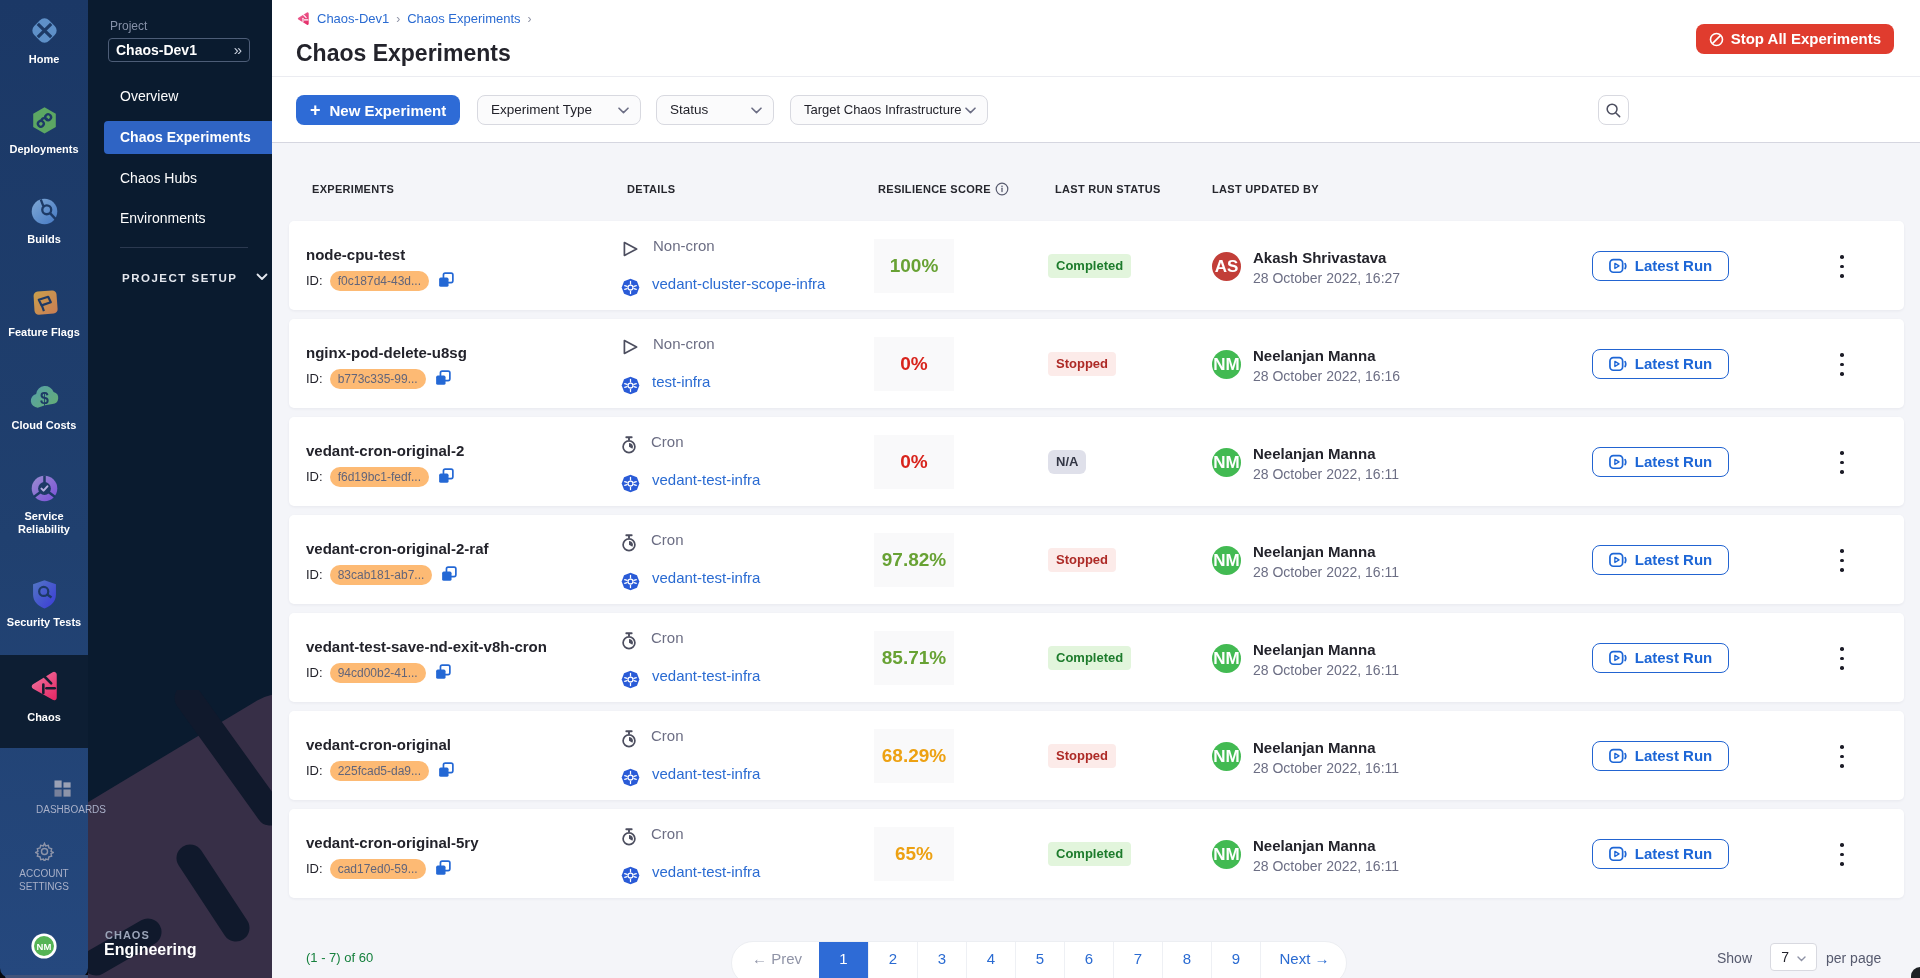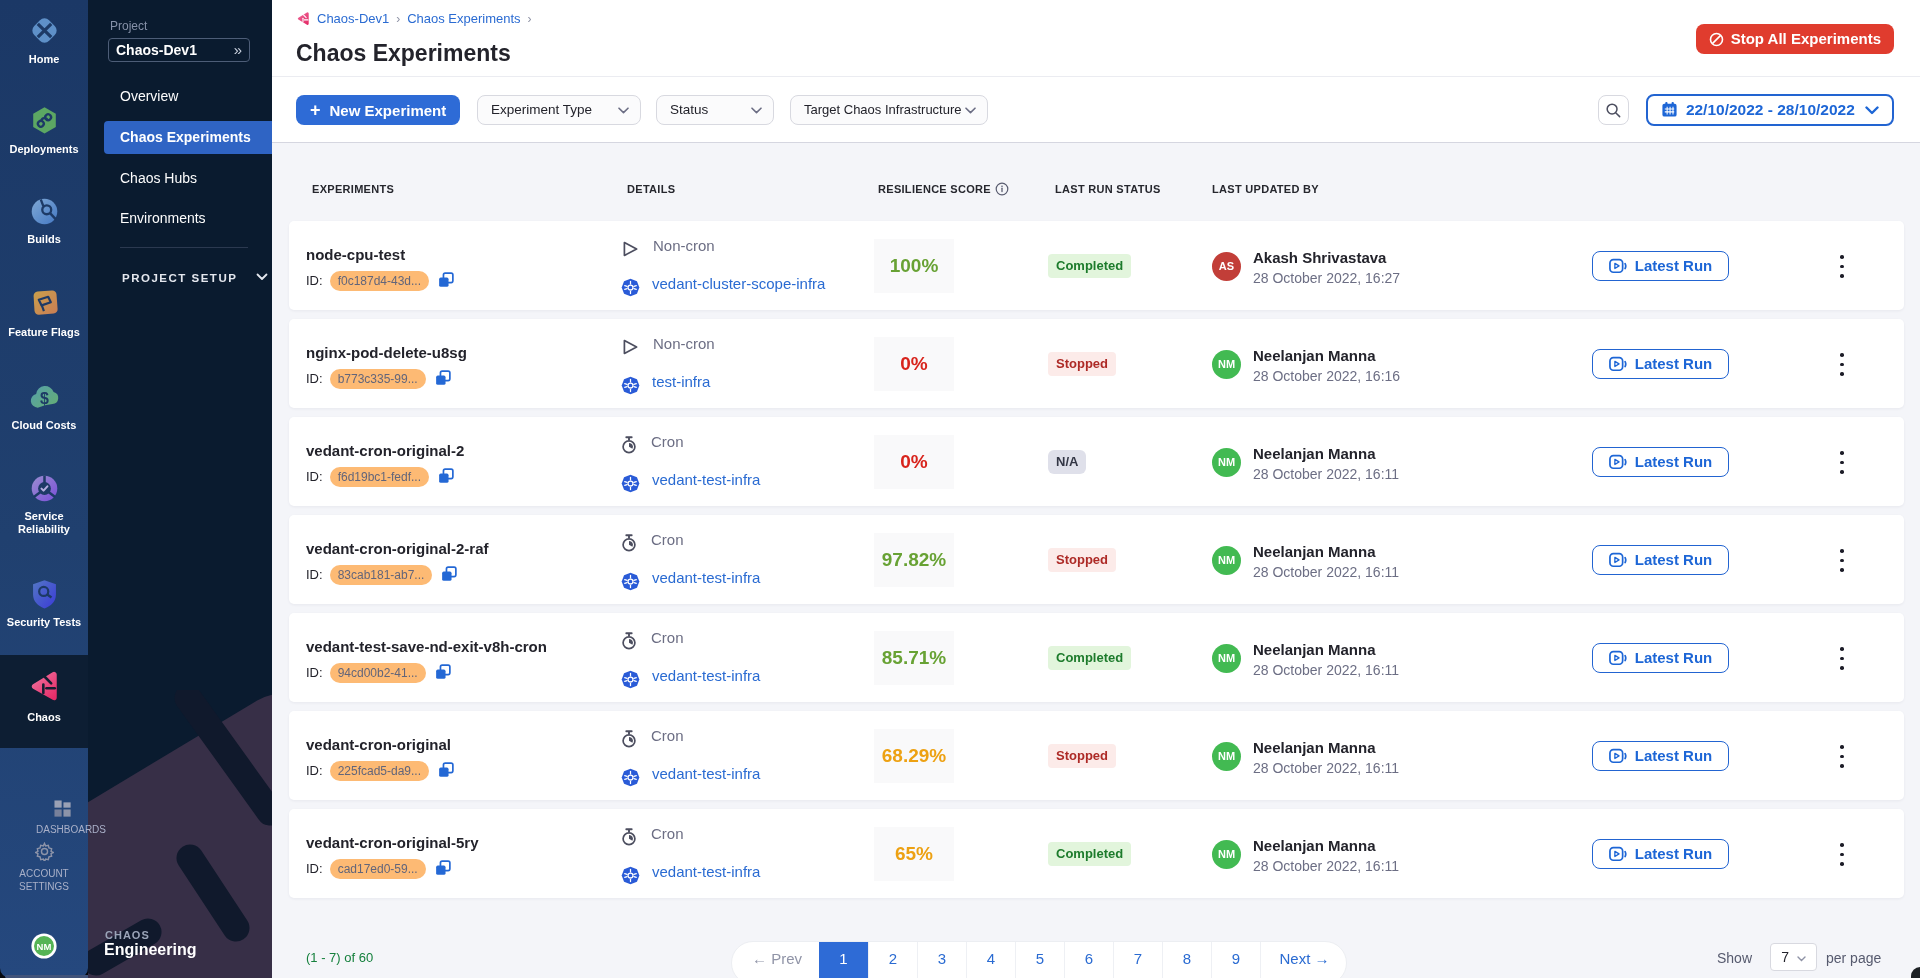--- a/index.html
+++ b/index.html
@@ -52,21 +52,21 @@
 .cid .pill { display:inline-block; background:#fdba74; border-radius:10px; height:20px; line-height:20px; padding:0 8px; color:#62657a; margin-left:7px; font-size:12px; }
 .dline { position:absolute; left:332px; height:20px; font-size:15px; color:#6c6e84; }
 .dline svg { vertical-align:-4px; margin-right:14px; }
 .dlink { color:#2a6bd2; }
 .score { position:absolute; left:585px; top:18px; width:80px; height:54px; background:#f9f9fa; text-align:center; font-size:19px; font-weight:bold; line-height:54px; }
 .sgreen { color:#68a234; } .sred { color:#d8241c; } .samber { color:#eda112; }
 .spill { position:absolute; left:759px; top:33px; height:24px; border-radius:4px; font-size:13px; font-weight:bold; line-height:24px; padding:0 8px; }
 .pgreen { background:#e2f5dc; color:#1d7b2c; }
 .pred { background:#fcebe9; color:#ad2a26; }
 .pgray { background:#dfe0ea; color:#333645; border-radius:6px; }
-.avatar { position:absolute; left:923px; top:31px; width:29px; height:29px; border-radius:50%; color:#fff; font-size:11px; font-weight:bold; text-align:center; line-height:29px; }
+.avatar { position:absolute; left:923px; top:31px; width:29px; height:29px; border-radius:50%; color:#fff; font-size:17px; font-weight:bold; text-align:center; line-height:29px; }
 .ared { background:#c23e38; } .agreen { background:#42ba52; }
 .uname { position:absolute; left:964px; top:28px; font-size:15px; font-weight:bold; color:#23232b; }
 .udate { position:absolute; left:964px; top:49px; font-size:14px; color:#6c6e84; }
 .runbtn { position:absolute; left:1303px; top:30px; width:137px; height:30px; border:1.5px solid #2264d1; border-radius:8px; color:#1d66d6; font-size:15px; font-weight:bold; line-height:27px; text-align:center; }
 .dots { position:absolute; left:1551px; top:34px; width:4px; }
 .dots i { display:block; width:3.5px; height:3.5px; border-radius:50%; background:#1c1c28; margin-bottom:6px; }
 
 
 #count { position:absolute; left:34px; top:807px; font-size:13px; color:#15803d; }
 #pager { position:absolute; left:459px; top:798px; width:616px; height:44px; background:#fff; border:1px solid #eceef2; border-radius:22px; overflow:hidden; }
@@ -190,21 +190,21 @@
         </defs>
         <path d="M12.5 22.2 L33 9.6 a2.8 2.8 0 0 1 2.9 0 a2.6 2.6 0 0 1 1.4 2.3 V36 a2.7 2.7 0 0 1-4.2 2.4 L12.6 26.9 a2.7 2.7 0 0 1-0.1-4.7z" fill="url(#gx)"></path>
         <g stroke="#131d31" stroke-width="2.7" stroke-linecap="round">
           <path d="M25 14.6 L31.5 21.3"></path>
           <path d="M23.3 22.5 L23.3 31.3"></path>
           <path d="M26.6 26.4 L35.2 26.4"></path>
         </g>
       </svg>
     <div class="lbl">Chaos</div>
   </div>
-  <div class="ritem dim" style="top:800px;padding-left:36px;">
+  <div class="ritem dim" style="top:780px;padding-left:36px;">
     <svg class="ricon" width="17" height="17" viewBox="0 0 18 18">
         <rect x="0.5" y="0.5" width="7.6" height="7.6" fill="#9aa1b5"></rect>
         <rect x="10" y="2.5" width="7.6" height="5.6" fill="#9aa1b5"></rect>
         <rect x="0.5" y="10" width="7.6" height="7.6" fill="#78819b"></rect>
         <rect x="10" y="10" width="7.6" height="7.6" fill="#8d94a9"></rect>
       </svg>
     <div class="lbl">DASHBOARDS</div>
   </div>
   <div class="ritem dim" style="top:842px;">
     <svg class="ricon" width="19" height="19" viewBox="0 0 20 20">
@@ -273,28 +273,20 @@
     <div class="drop" style="left:384px;width:118px;">Status<span class="dchev"><svg width="11" height="7" viewBox="0 0 11 7">
             <path d="M1 1.2 L5.5 5.6 L10 1.2" fill="none" stroke="#6c6e84" stroke-width="1.6" stroke-linecap="round" stroke-linejoin="round"></path>
           </svg></span></div>
     <div class="drop" style="left:518px;width:198px;font-size:13px;">Target Chaos Infrastructure<span class="dchev"><svg width="11" height="7" viewBox="0 0 11 7">
             <path d="M1 1.2 L5.5 5.6 L10 1.2" fill="none" stroke="#6c6e84" stroke-width="1.6" stroke-linecap="round" stroke-linejoin="round"></path>
           </svg></span></div>
     <div id="searchbox"><svg width="17" height="17" viewBox="0 0 18 18" style="margin:6px 0 0 6px;">
           <circle cx="7.5" cy="7.5" r="5.2" fill="none" stroke="#4c4e5f" stroke-width="1.6"></circle>
           <path d="M11.6 11.6 L15.5 15.5" stroke="#4c4e5f" stroke-width="1.6" stroke-linecap="round"></path>
         </svg></div>
-    <div id="datebox"><svg width="17" height="17" viewBox="0 0 18 18" style="vertical-align:-3px;margin-right:8px;">
-          <rect x="1.5" y="3" width="15" height="13.5" rx="2" fill="#1d66d6"></rect>
-          <rect x="4.5" y="1" width="2.4" height="4" rx="1" fill="#1d66d6"></rect>
-          <rect x="11.2" y="1" width="2.4" height="4" rx="1" fill="#1d66d6"></rect>
-          <path d="M4 8.5 h10 M4 11.5 h10 M6.5 6.2 v8 M9.6 6.2 v8 M12.7 6.2 v8" stroke="#fff" stroke-width="1.1"></path>
-        </svg>22/10/2022 - 28/10/2022 <svg width="14" height="9" viewBox="0 0 14 9" style="vertical-align:0px;margin-left:6px;">
-          <path d="M1.5 1.5 L7 7 L12.5 1.5" fill="none" stroke="#1d66d6" stroke-width="2.4" stroke-linecap="round" stroke-linejoin="round"></path>
-        </svg></div>
   </div>
   <div id="content">
     <div class="th" style="left:40px;">EXPERIMENTS</div>
     <div class="th" style="left:355px;">DETAILS</div>
     <div class="th" style="left:606px;">RESILIENCE SCORE</div>
     <svg style="position:absolute;left:723px;top:39px;" width="14" height="14" viewBox="0 0 14 14">
         <circle cx="7" cy="7" r="5.8" fill="none" stroke="#595c70" stroke-width="1.2"></circle>
         <path d="M7 6.2 v3.3" stroke="#595c70" stroke-width="1.3" stroke-linecap="round"></path>
         <circle cx="7" cy="4.2" r="0.8" fill="#595c70"></circle>
       </svg>

